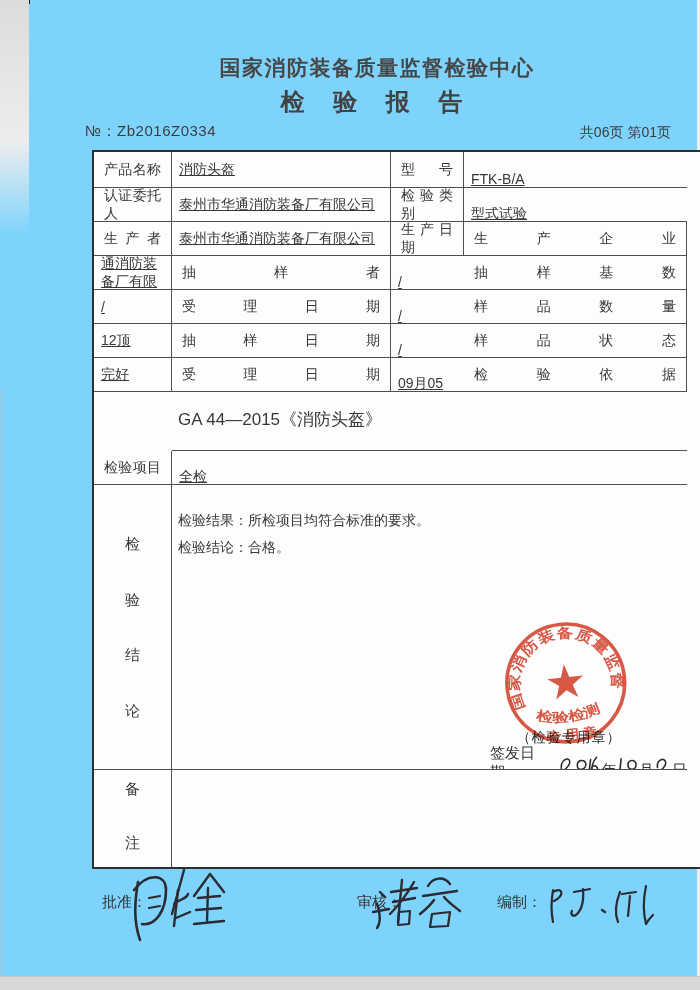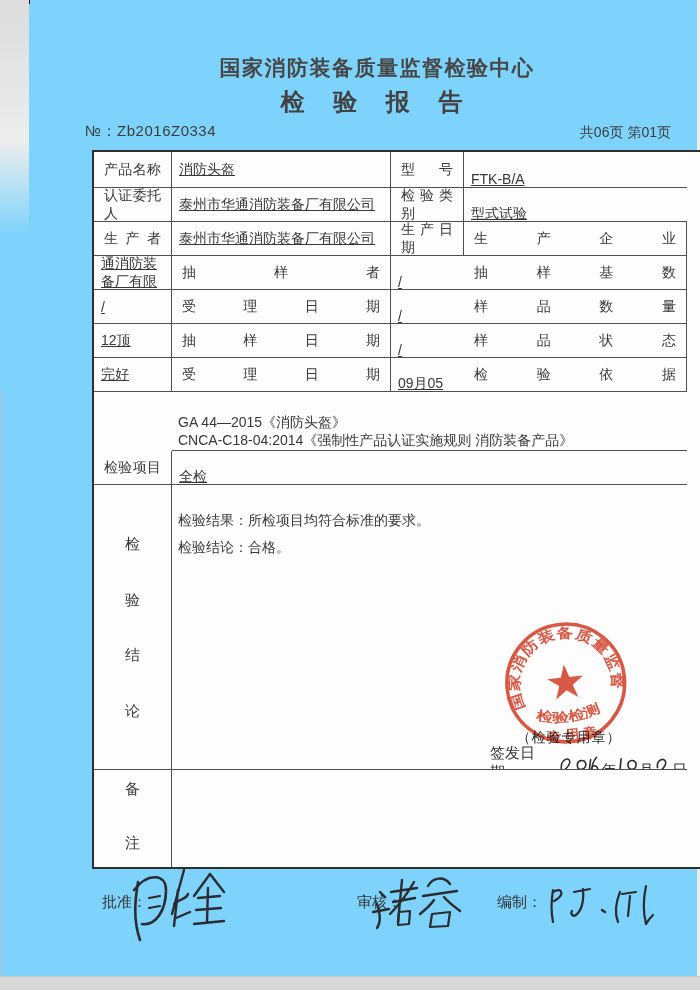--- a/index.html
+++ b/index.html
@@ -22,21 +22,21 @@
 
   
   .report-table{position:absolute;left:92px;top:150px;width:661px;box-sizing:border-box;border:2px solid #2f2f2f;display:grid;grid-template-columns:78px 219px 73px 223px;grid-template-rows:36px 34px 34px 34px 34px 34px 34px 59px 34px 285px 97px;font-size:14px;color:#383838;background:#fdfdfd;}
   .t-cell{box-sizing:border-box;border-right:1px solid #4f4f4f;border-bottom:1px solid #4f4f4f;display:flex;align-items:center;overflow:hidden;}
   .no-r{border-right:none;margin-top:19px;}
   .no-b{border-bottom:none;}
   .lab{padding:0 10px;}
   .lab>span{width:100%;text-align:justify;text-align-last:justify;}
   .val{padding:6px 7px;text-decoration:underline;}
   .span-val{grid-column:2/5;}
-  .basis-val{flex-direction:column;align-items:flex-start;justify-content:center;line-height:18px;font-size:14px;padding:0 6px;}
+  .basis-val{flex-direction:column;align-items:flex-start;line-height:18px;font-size:17px;padding:0 6px;}
   .vert-lab{flex-direction:column;justify-content:space-between;align-items:center;font-size:15px;}
   .conc-lab{padding:50px 0 48px;}
   .rem-lab{padding:10px 0 14px;}
   .conc-val{position:relative;display:block;}
   .conc-line1{position:absolute;left:6px;top:8px;}
   .conc-line2{position:absolute;left:6px;top:35px;}
 
   
   .stamp{position:absolute;left:326px;top:113px;width:136px;height:136px;mix-blend-mode:multiply;transform:rotate(-6deg);}
   .stamp-note{position:absolute;left:333px;top:225px;width:128px;text-align:center;font-size:14px;color:#2e2e2e;letter-spacing:1px;}
@@ -131,21 +131,20 @@
     <div class="t-cell lab">
         <span class="j">受理日期</span>
       </div>
     <div class="t-cell val no-r">2016年09月05日</div>
 
     <div class="t-cell lab">
         <span class="j">检验依据</span>
       </div>
     <div class="t-cell basis-val span-val no-r">
       <div>GA 44—2015《消防头盔》</div>
-      <div>CNCA-C18-04:2014《强制性产品认证实施规则 消防装备产品》</div>
     </div>
 
     <div class="t-cell lab">
         <span class="j">检验项目</span>
       </div>
     <div class="t-cell val span-val no-r">全检</div>
 
     <div class="t-cell vert-lab conc-lab">
       <span>检</span>
       <span>验</span>

